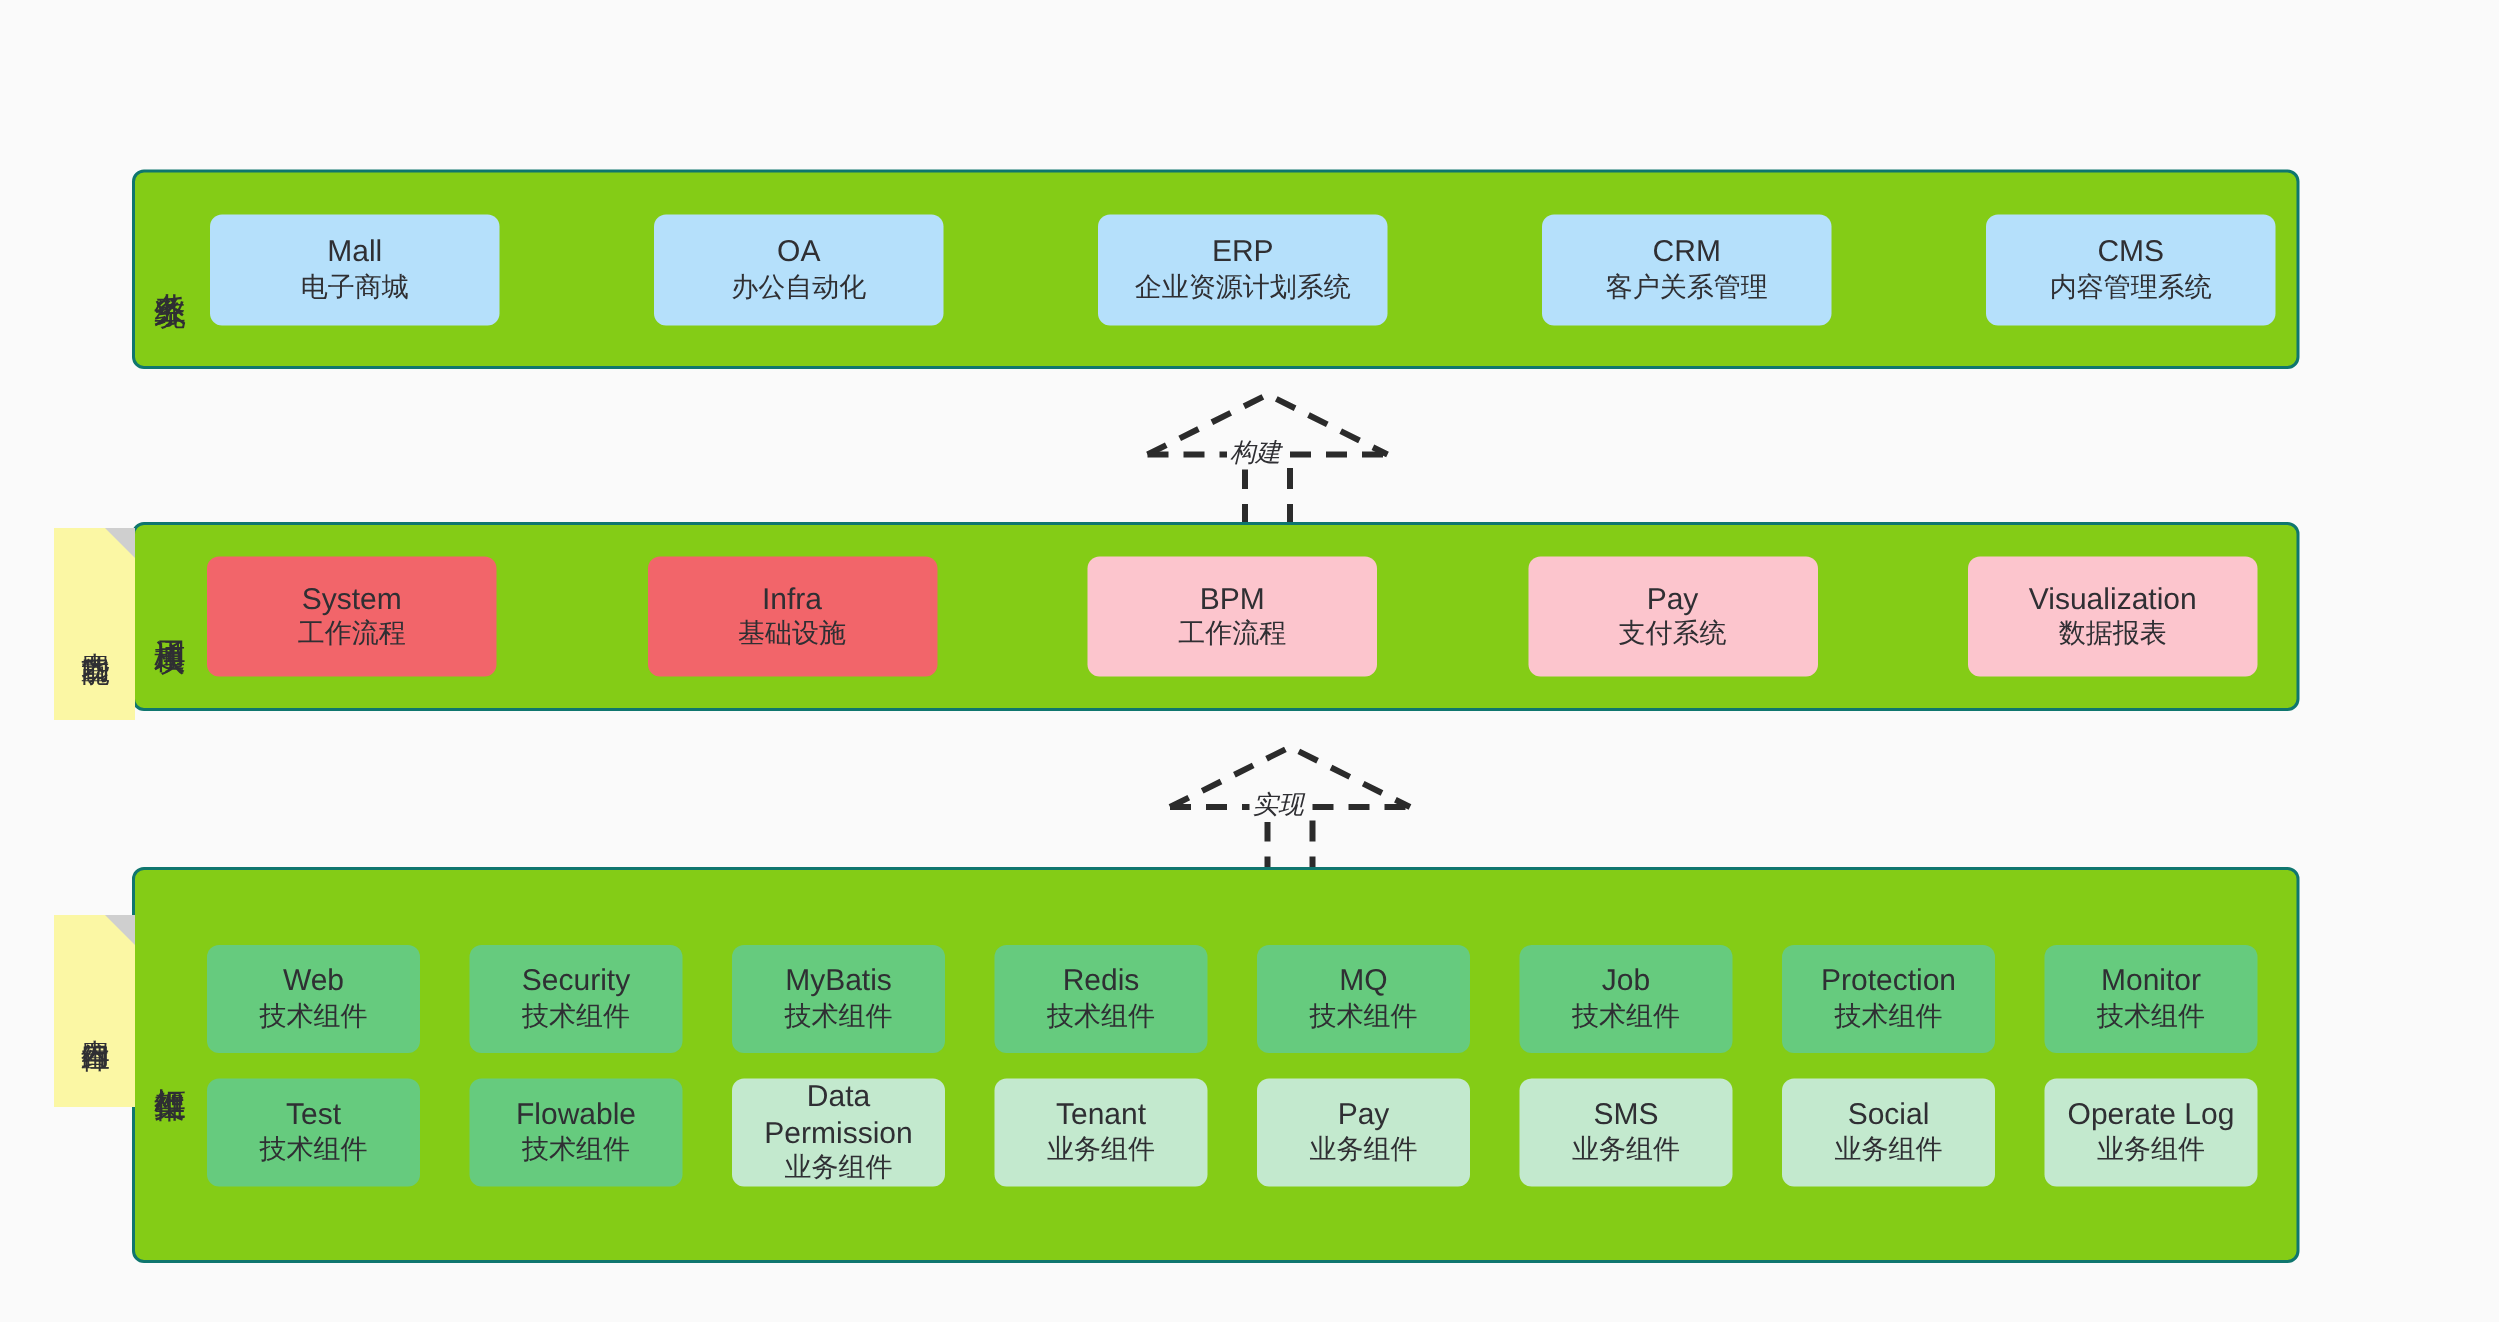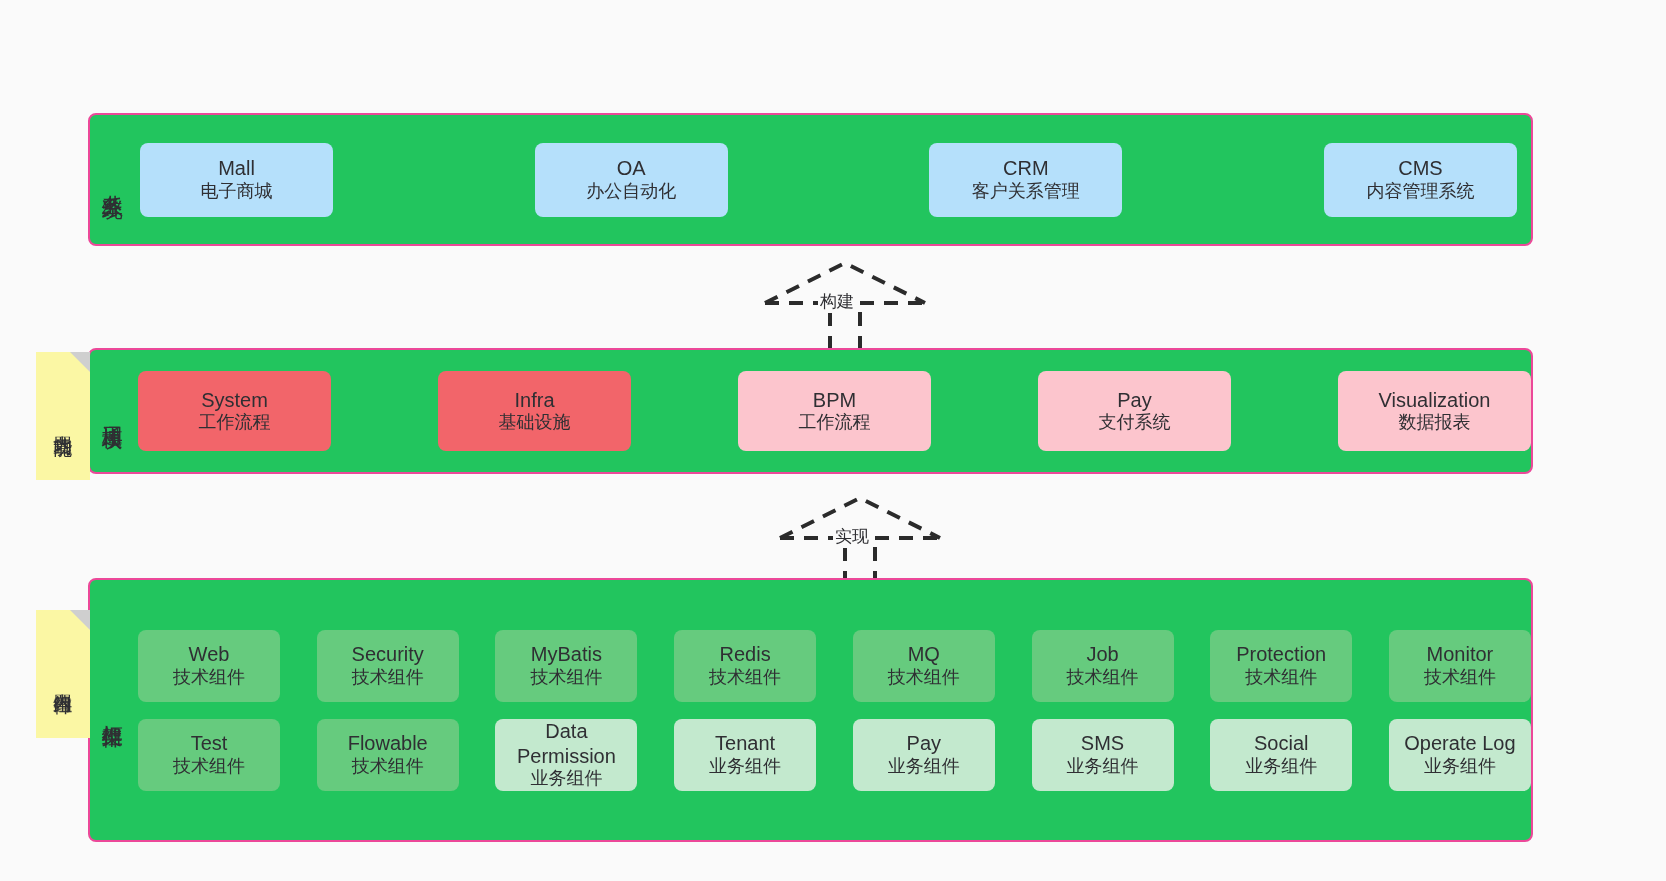--- a/index.html
+++ b/index.html
@@ -18,22 +18,22 @@
 
   .canvas {
     position: absolute;
     inset: 0;
     background: #fafafa;
   }
 
   
   .layer {
     position: absolute;
-    background: #22c55e;
-    border: 2px solid #ec4899;
+    background: #84cc16;
+    border: 2px solid #0f766e;
     border-radius: 8px;
     box-sizing: border-box;
     display: flex;
     align-items: stretch;
   }
   .layer-title {
     width: 44px;
     flex: 0 0 44px;
     display: flex;
     align-items: center;
@@ -45,21 +45,21 @@
     writing-mode: vertical-rl;
     text-orientation: upright;
     white-space: nowrap;
   }
   .layer-body {
     flex: 1 1 auto;
     display: flex;
     flex-direction: column;
     justify-content: center;
     gap: 17px;
-    padding: 0 0 0 4px;
+    padding: 0 26px 0 4px;
   }
   .row {
     display: flex;
     gap: 0;
     justify-content: space-between;
   }
 
   
   .card {
     border-radius: 8px;
@@ -132,20 +132,21 @@
     border-left: 20px solid transparent;
   }
   .note-builtin-func { left: 36px; top: 352px; height: 128px; }
   .note-builtin-comp { left: 36px; top: 610px; height: 128px; }
 
   
   .arrow-wrap {
     position: absolute;
     width: 200px;
     height: 100px;
+    font-style: italic;
   }
   .arrow-wrap svg { display: block; }
   .arrow-label {
     position: absolute;
     font-size: 17px;
     color: #2f2f33;
     background: #fafafa;
     padding: 0 2px;
     white-space: nowrap;
   }
@@ -165,20 +166,24 @@
       <div class="row">
         <div class="card">
           <span class="t1">Mall</span>
           <span class="t2">电子商城</span>
         </div>
         <div class="card">
           <span class="t1">OA</span>
           <span class="t2">办公自动化</span>
         </div>
         <div class="card">
+          <span class="t1">ERP</span>
+          <span class="t2">企业资源计划系统</span>
+        </div>
+        <div class="card">
           <span class="t1">CRM</span>
           <span class="t2">客户关系管理</span>
         </div>
         <div class="card">
           <span class="t1">CMS</span>
           <span class="t2">内容管理系统</span>
         </div>
       </div>
     </div>
   </div>

